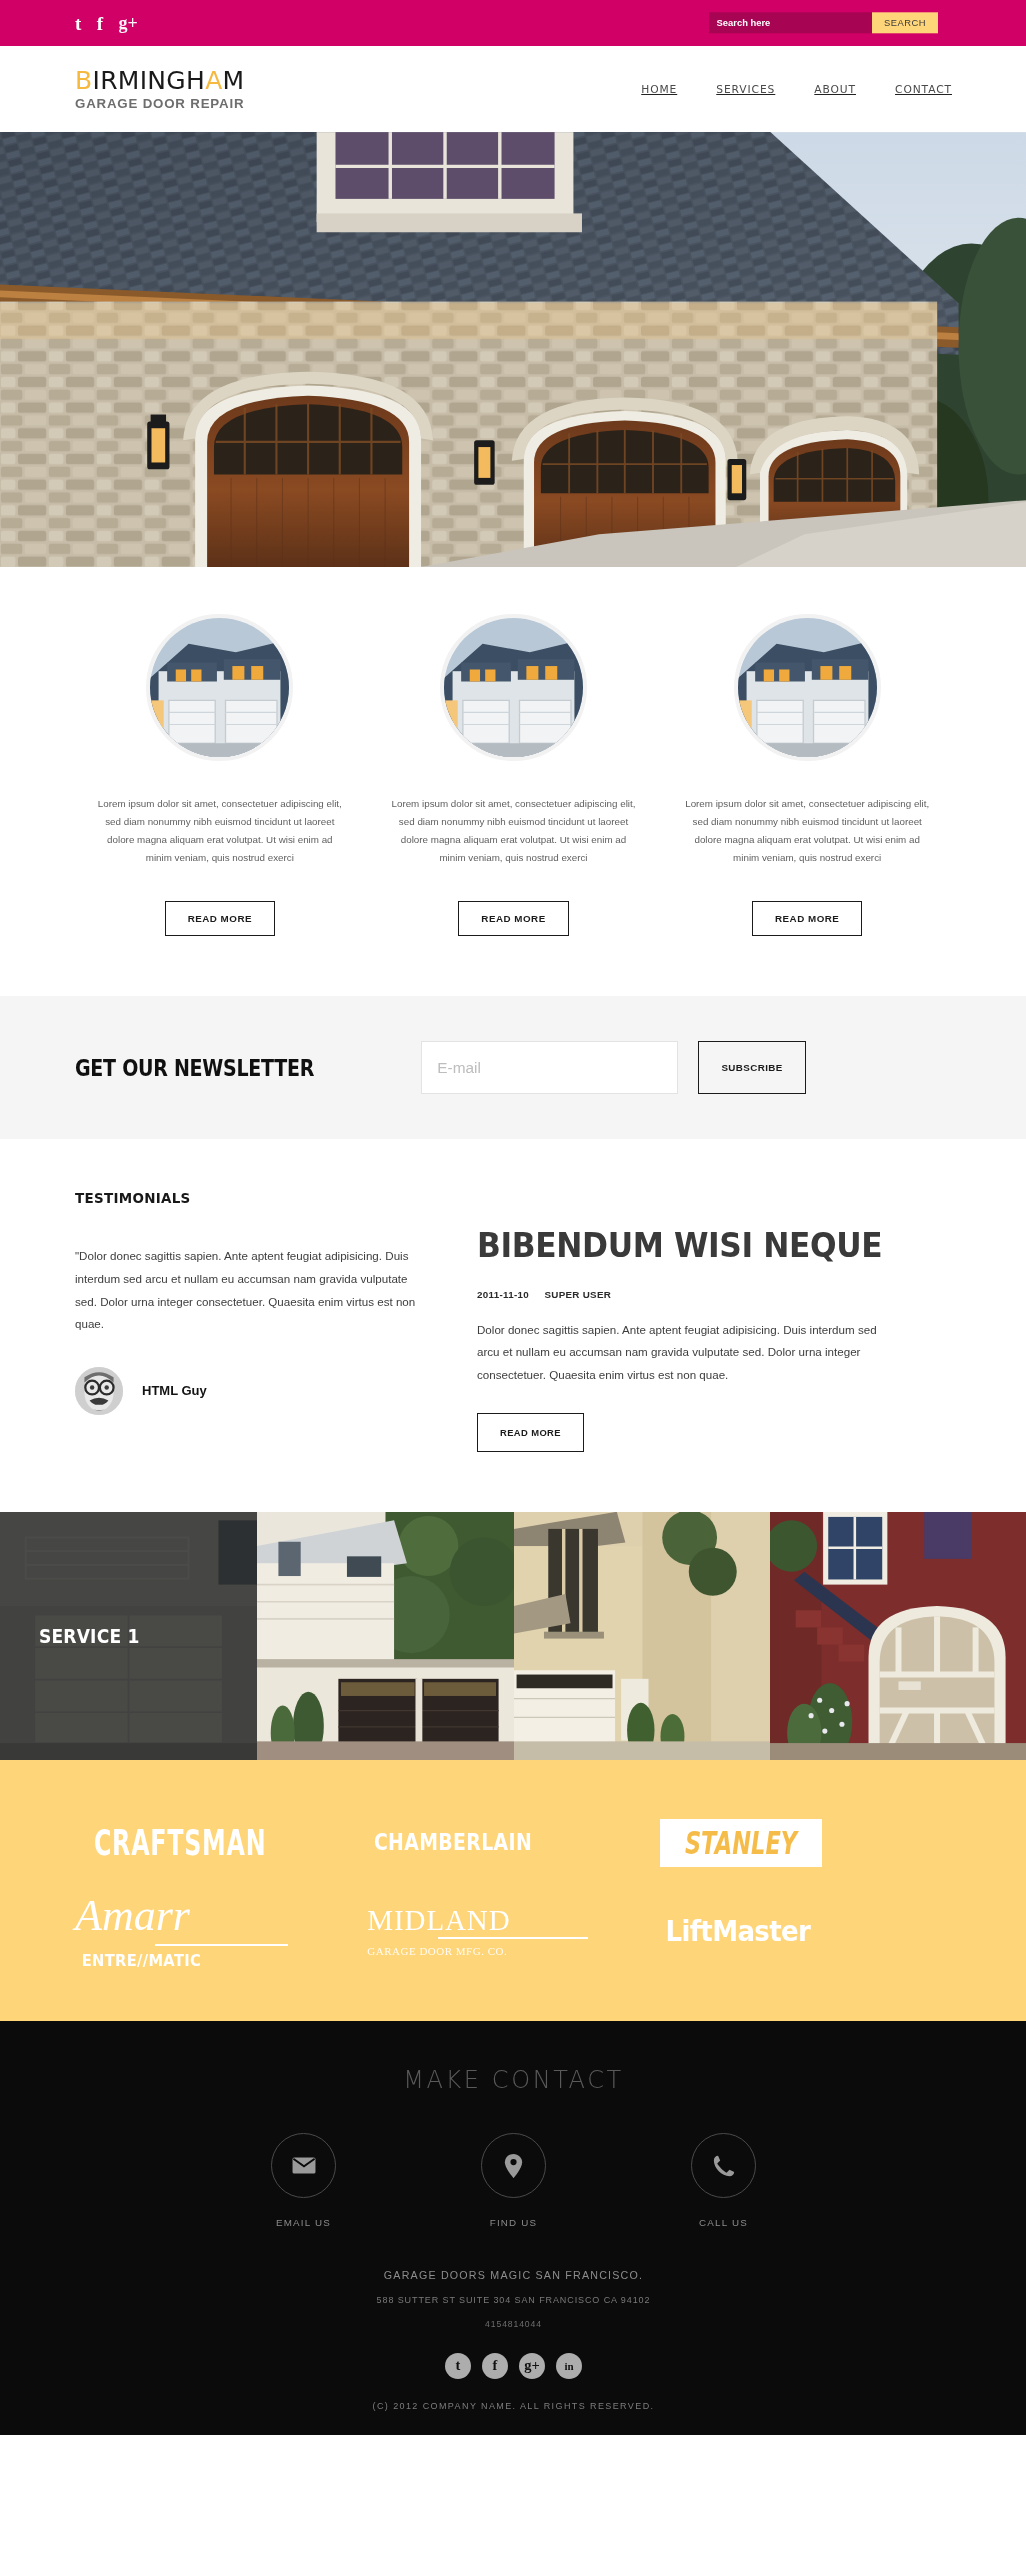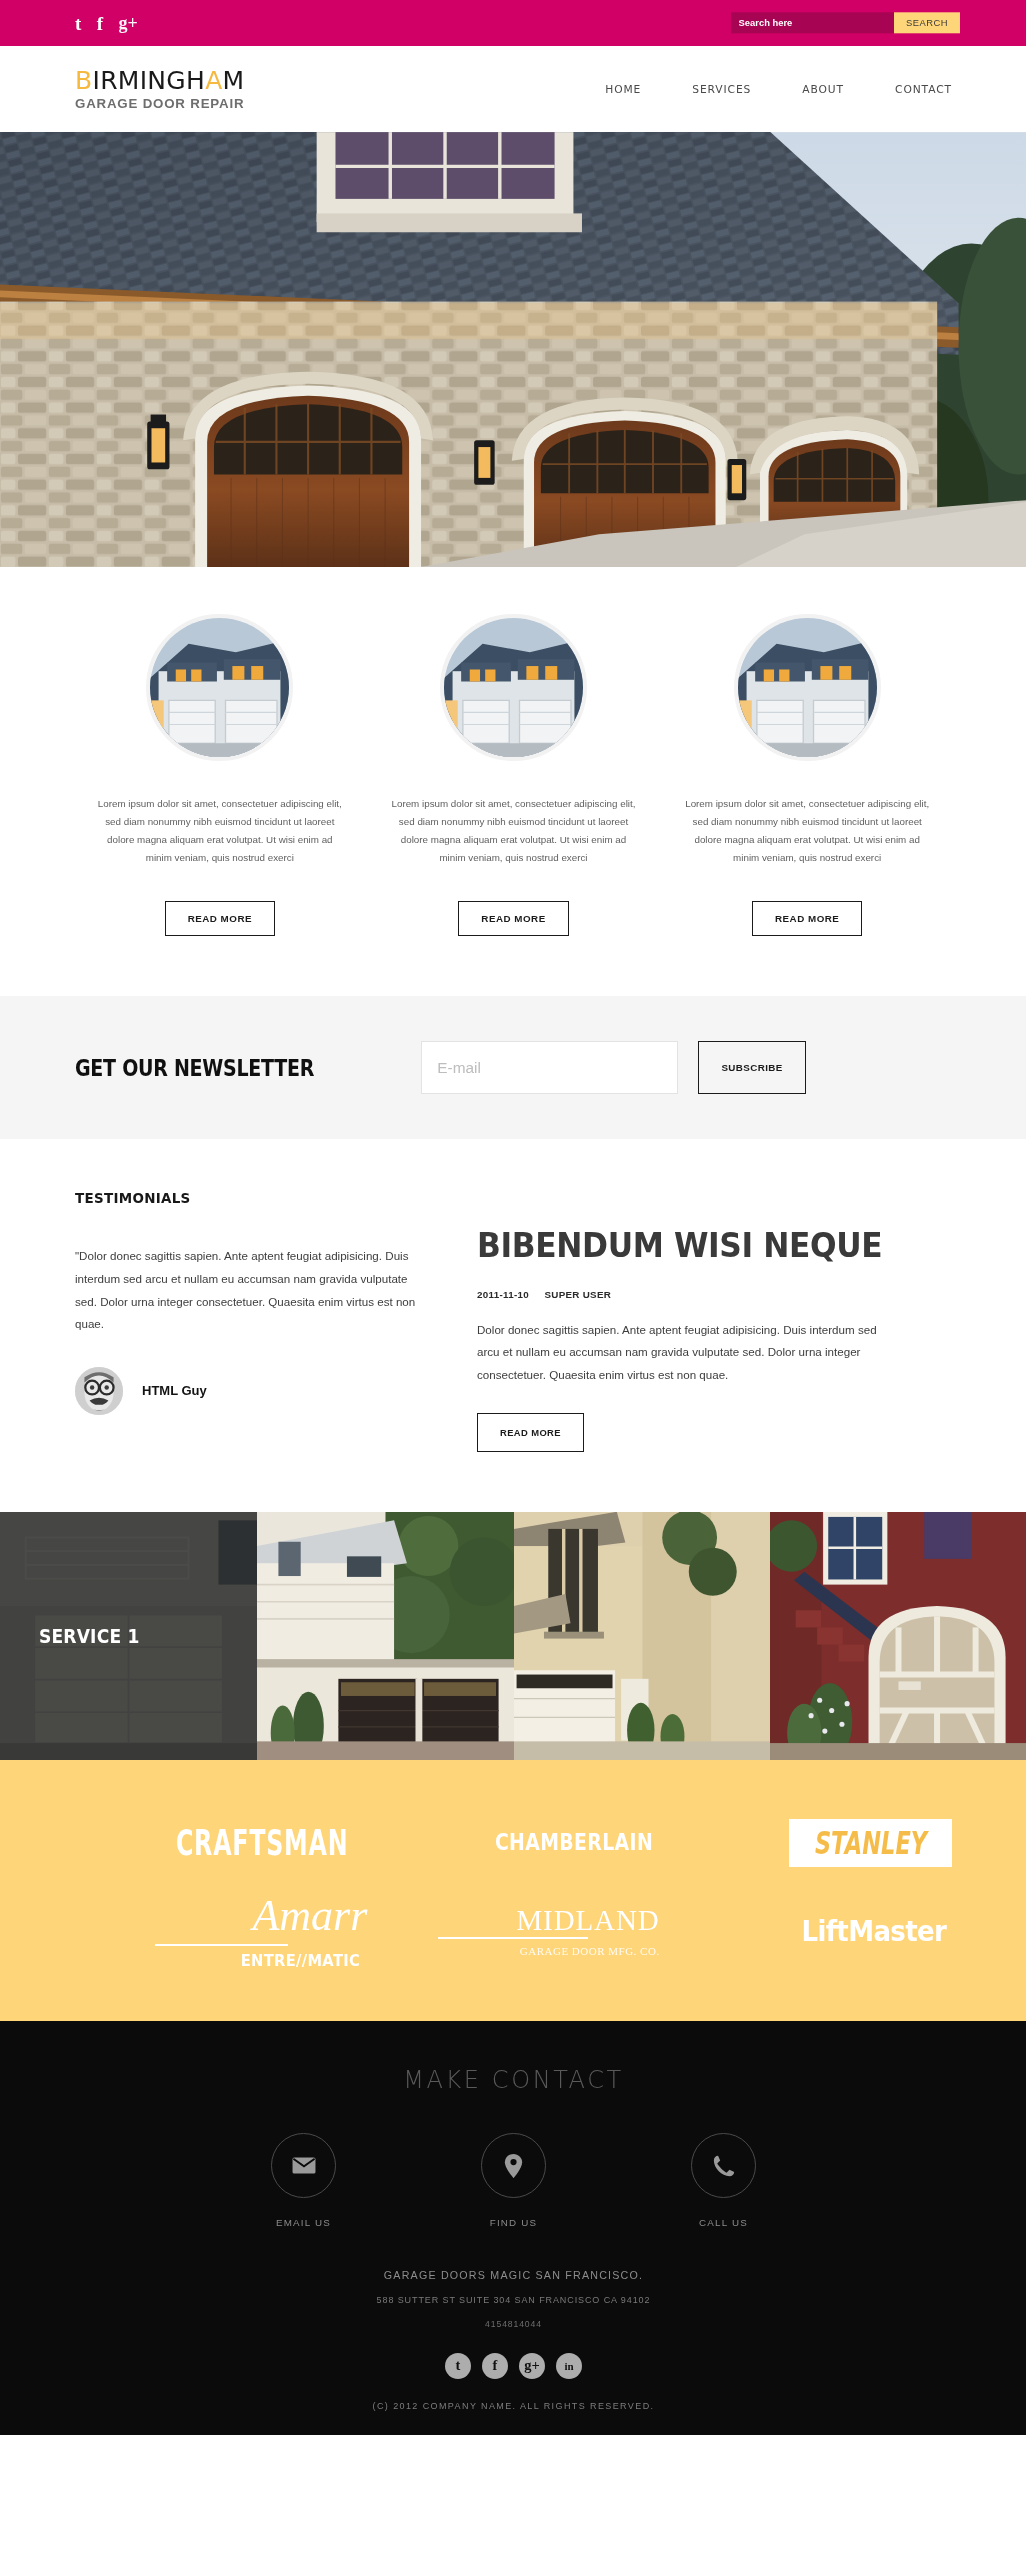--- a/index.html
+++ b/index.html
@@ -22,21 +22,21 @@
     position: relative;
   }
   .social-top { display: flex; align-items: center; gap: 15.4px; margin-left: 75px; }
   .social-top .s {
     color: #fff; font-size: 19px; line-height: 1;
     font-family: "Liberation Serif", serif; font-weight: bold;
     cursor: pointer; user-select: none;
   }
   .social-top .s.gplus { font-size: 18px; opacity:.95; }
   .search-wrap {
-    position: absolute; right: 67px; top: 50%; transform: translateY(-50%);
+    position: absolute; right: 89px; top: 50%; transform: translateY(-50%);
     display: flex; align-items: center;
   }
   .search-input {
     width: 163px; height: 21.4px; background: #a80454; border: none;
     color: #fff; font-size: 9.4px; font-weight: bold; padding: 0 7.7px;
     font-family: "Liberation Sans", sans-serif;
   }
   .search-input::placeholder { color: #ffffff; opacity: 1; font-weight: bold;}
   .search-btn {
     height: 21.4px; background: #ffd579; border: none; color: #3b3b3b;
@@ -52,21 +52,21 @@
   .logo { line-height: 1; cursor: pointer; }
   .logo-main {
     font-size: 25px; letter-spacing: 0.3px; font-weight: 400;
     font-family: "DejaVu Sans", sans-serif; color: #1a1a1a;
   }
   .logo-main .acc { color: #f5b940; }
   .logo-sub {
     font-size: 13.3px; font-weight: bold; letter-spacing: 0.8px;
     color: #6e6e6e; margin-top: 3.4px; font-family: "Liberation Sans", sans-serif;
   }
-  .nav { display: flex; gap: 51px; }
+  .nav { display: flex; gap: 39px; text-decoration: underline; }
   .nav a {
     color: #4a4a4a; font-size: 10.7px; letter-spacing: 0.9px;
     text-decoration: none; font-family: "DejaVu Sans", sans-serif;
   }
 
   
   .hero { width: 1027px; height: 435px; position: relative; overflow: hidden; }
   .hero svg { display:block; }
 
   
@@ -162,21 +162,21 @@
     display: flex; align-items: center; padding-left: 39px;
   }
   .gal-label {
     color: #fff; font-size: 19px; font-weight: bold; letter-spacing: 0.2px;
     font-family: "DejaVu Sans", sans-serif; transform: scaleX(.9); transform-origin: left center;
   }
 
   
   .brands { background: #ffd579; padding: 38px 75px 45px; }
   .brand-row { display: flex; align-items: center; justify-content: space-around; height: 89px; }
-  .brand { flex: 1; text-align: right; color: #fff; user-select: none; }
+  .brand { flex: 1; text-align: left; color: #fff; user-select: none; }
   .b-craftsman {
     font-size: 29px; font-weight: bold; letter-spacing: 0.9px;
     font-family: "DejaVu Sans", sans-serif; transform: scaleX(.82) scaleY(1.22);
     display: inline-block;
   }
   .b-chamberlain-wrap { display: inline-block; }
   .b-chamberlain-line { height: 2.6px; background: #fff; width: 100%; }
   .b-chamberlain {
     font-size: 20.5px; font-weight: bold; letter-spacing: 0.4px; padding: 3.4px 0;
     font-family: "DejaVu Sans", sans-serif; transform: scaleX(.92) scaleY(1.15);

